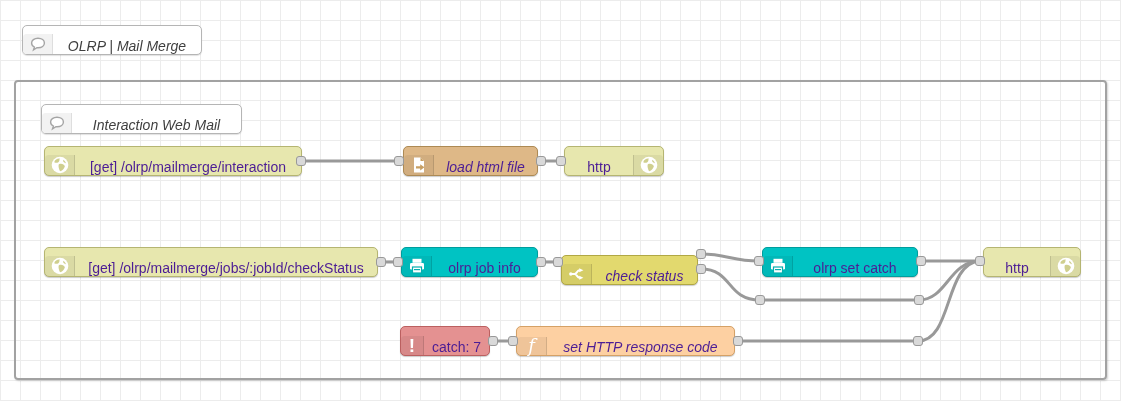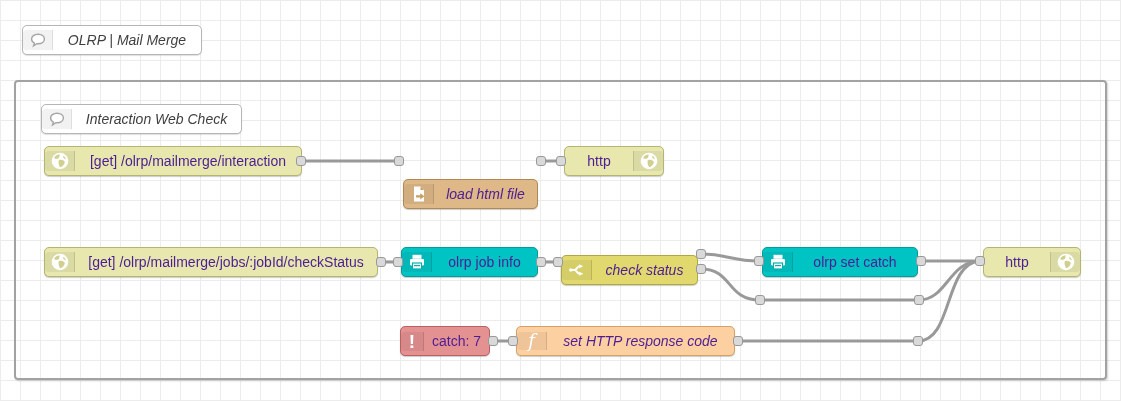--- a/index.html
+++ b/index.html
@@ -15,21 +15,21 @@
   }
   .group{
     position:absolute; left:14px; top:80px; width:1093px; height:300px;
     border:2px solid #a2a2a2; border-radius:4px;
     box-shadow:1px 1px 2px rgba(0,0,0,0.18);
     background:transparent;
   }
   .wires{ position:absolute; left:0; top:0; width:1121px; height:401px; }
   .wires path{ stroke:#999; stroke-width:3; fill:none; stroke-linecap:round; }
   .node{
-    position:absolute; height:30px; display:flex; align-items:center;
+    position:absolute; height:30px; display:flex; align-items:flex-end;
     border-radius:5px; border:1.5px solid; box-shadow:0 1px 1px rgba(0,0,0,0.2);
   }
   .node .label{
     flex:1; display:flex; align-items:center; justify-content:center;
     font-size:14px; color:#4c1d95; white-space:nowrap; padding:0 8px;
   }
   .node.italic .label{ font-style:italic; }
   .icon-box{
     width:30px; display:flex; align-items:center; justify-content:center;
     background:rgba(0,0,0,0.055);
@@ -86,37 +86,37 @@
     </span>
     <span class="label">OLRP | Mail Merge</span>
   </div>
 
   <div class="node t-comment" style="left:41px; top:104px; width:201px;">
     <span class="icon-box left">
       <svg width="20" height="20" viewBox="0 0 20 20">
           <path d="M10 4.2 C6.2 4.2 3.6 6.3 3.6 9 C3.6 10.7 4.7 12.2 6.4 13.1 L5.5 15.9 L8.9 13.7 C9.3 13.8 9.6 13.8 10 13.8 C13.8 13.8 16.4 11.7 16.4 9 C16.4 6.3 13.8 4.2 10 4.2 Z" fill="#fff" stroke="#a5a5a5" stroke-width="1.4"></path>
         </svg>
     </span>
-    <span class="label">Interaction Web Check</span>
+    <span class="label">Interaction Web Mail</span>
   </div>
 
 
   <div class="node t-httpin" style="left:44px; top:146px; width:258px;">
     <span class="icon-box left">
       <svg width="20" height="20" viewBox="0 0 20 20">
           <circle cx="10" cy="10" r="8.3" fill="#fff"></circle>
           <path fill="currentColor" d="M4.2 7.2 C5 4.6 7.6 3.2 9.8 3.6 C9 5 10 6.2 8.4 7.2 C6.9 8.2 5.6 7.8 4.2 7.2 Z"></path>
           <path fill="currentColor" d="M8.8 9.2 C11.8 8.2 13.9 9.2 14.9 11.2 C13.9 14.2 12 15.9 10.1 16.3 C9 14.2 8 11.2 8.8 9.2 Z"></path>
           <path fill="currentColor" d="M13.2 4.8 C14.6 5.6 15.6 6.8 15.9 8.2 C14.9 8 13.7 7.2 13.2 6.2 Z"></path>
         </svg>
     </span>
     <span class="label">[get] /olrp/mailmerge/interaction</span>
   </div>
 
-  <div class="node t-file italic" style="left:403px; top:146px; width:135px;margin-top:33px;">
+  <div class="node t-file italic" style="left:403px; top:146px; width:135px;">
     <span class="icon-box left">
       <svg width="20" height="20" viewBox="0 0 20 20">
           <path fill="#fff" d="M5 2.5 h6.5 l3.5 3.5 v11.5 h-10 z"></path>
           <path fill="currentColor" d="M11.5 2.5 l3.5 3.5 h-3.5 z"></path>
           <path fill="currentColor" d="M7 11.2 h4.2 v-2 l4.2 3.1 -4.2 3.1 v-2 H7 z"></path>
         </svg>
     </span>
     <span class="label">load html file</span>
   </div>
 

